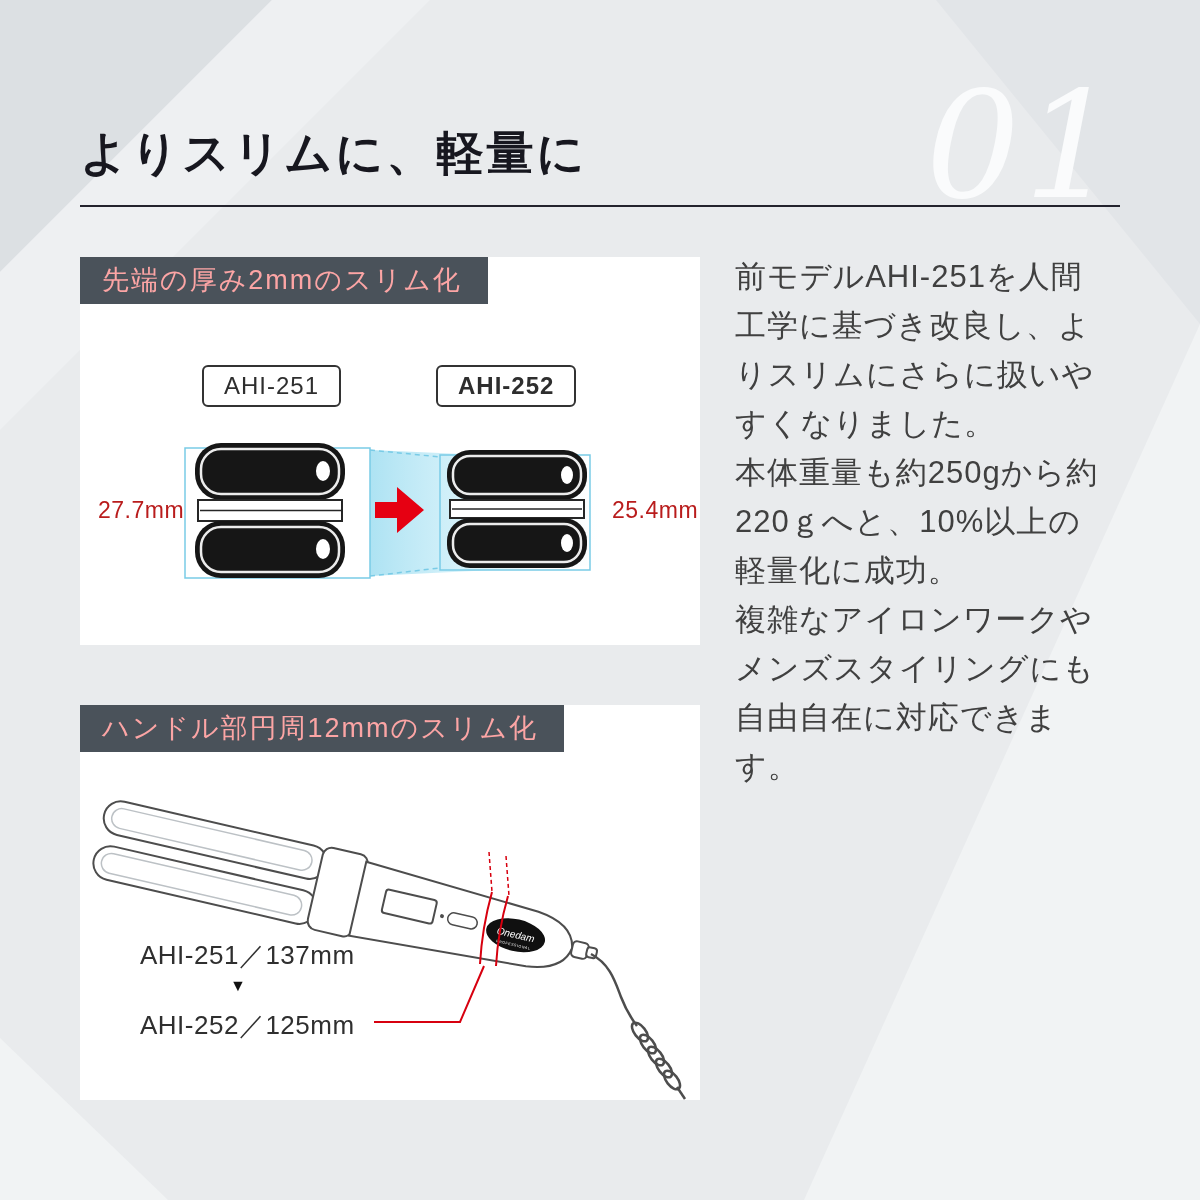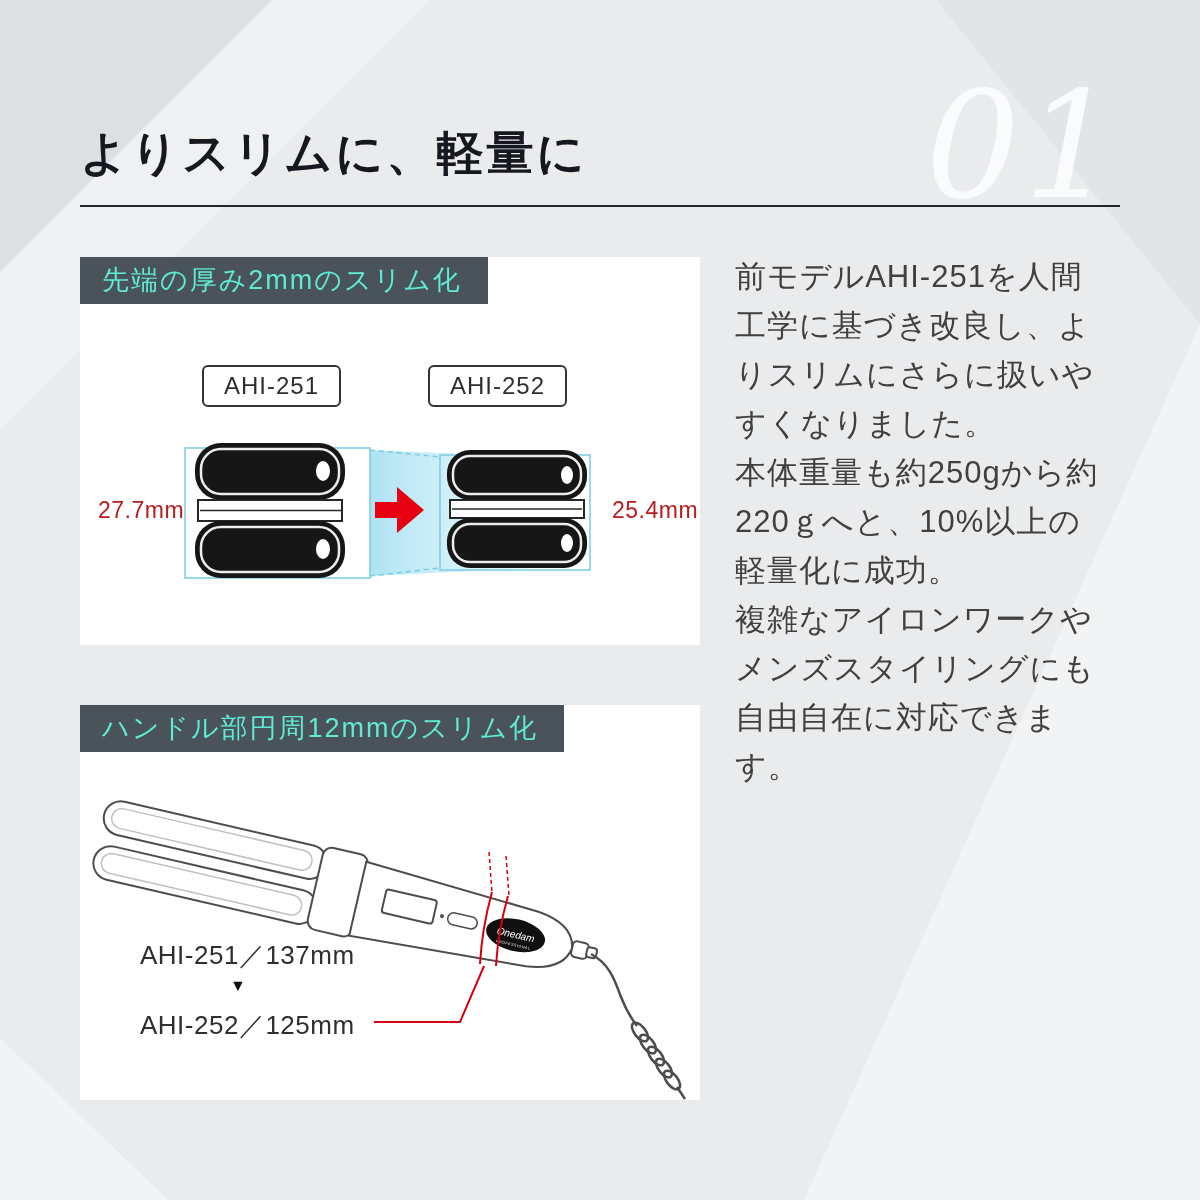--- a/index.html
+++ b/index.html
@@ -27,31 +27,31 @@
     position:absolute; right:78px; top:72px;
     font-family:"DejaVu Serif", serif; font-style:italic;
     font-size:148px; line-height:1; color:#fafbfc; letter-spacing:4px;
   }
 
   .card { position:absolute; left:80px; width:620px; background:#ffffff; }
   .card1 { top:257px; height:388px; }
   .card2 { top:705px; height:395px; }
   .card-header {
     position:absolute; left:0; top:0; display:inline-block;
-    background:#4a525a; color:#5eead4;
+    background:#4a525a; color:#fca5a5;
     font-size:27px; letter-spacing:2px;
     padding:8px 26px 9px 22px; line-height:30px; white-space:nowrap;text-align:right;
   }
   .model-box {
     position:absolute; top:108px;
     border:2px solid #333333; border-radius:6px; background:#ffffff;
     font-size:24px; color:#2e2e2e; padding:5px 20px; letter-spacing:1px;
   }
   .model-left  { left:122px; }
-  .model-right { left:348px; }
+  .model-right { left:356px;font-weight:bold; }
   .tip-svg { position:absolute; left:0; top:168px; }
   .measure {
     position:absolute; top:240px; font-size:23px; color:#b91c1c; letter-spacing:0.5px;
   }
   .measure-left  { left:18px; }
   .measure-right { left:512px;margin-left:20px; }
 
   .iron-svg { position:absolute; left:0; top:55px; }
   .spec-text {
     position:absolute; left:60px; font-size:26px; color:#2f2f2f; letter-spacing:0.5px;

